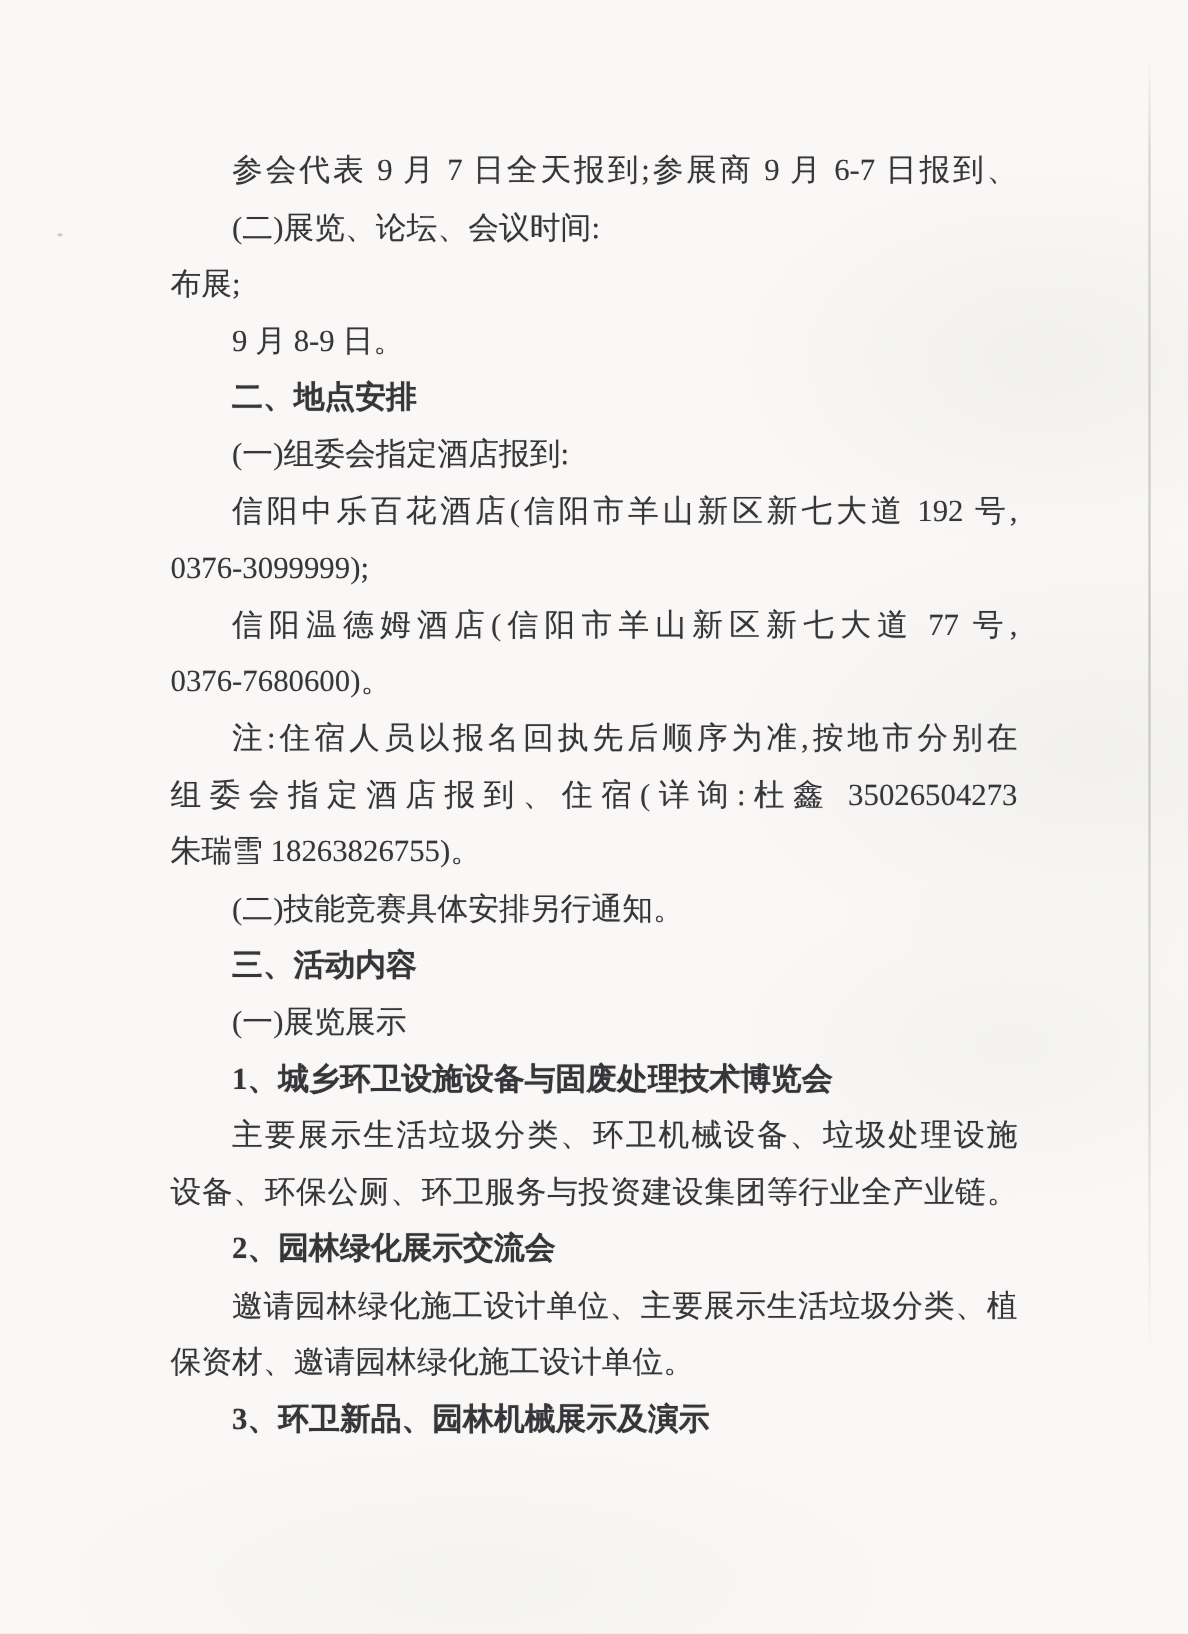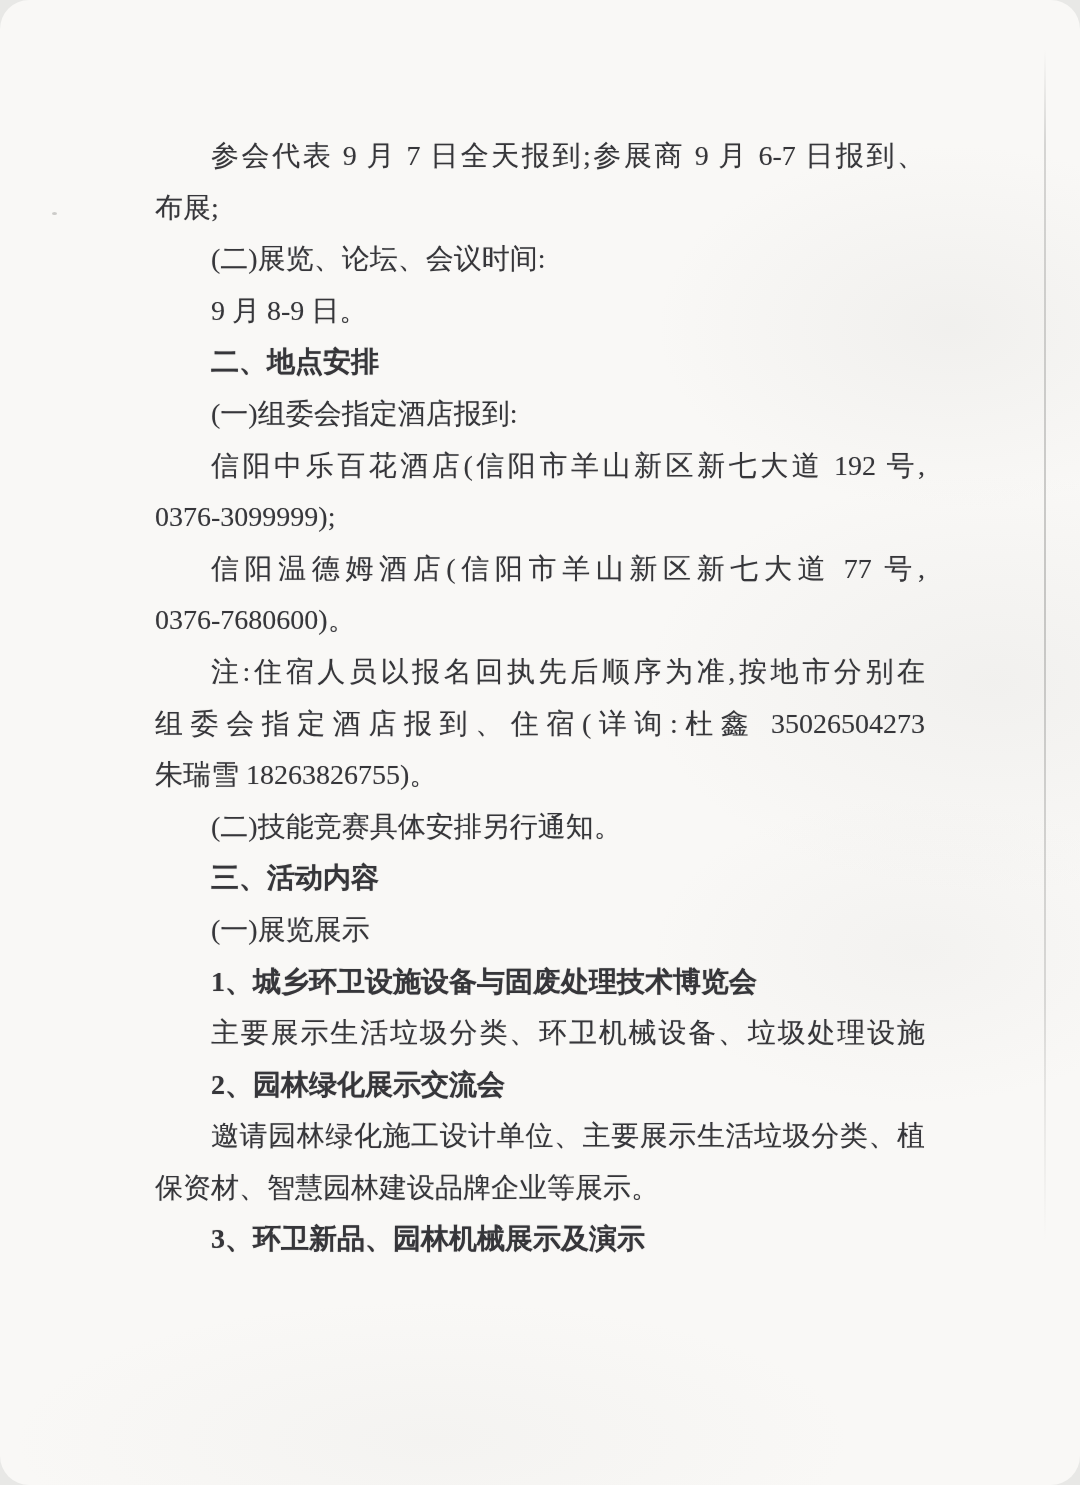--- a/index.html
+++ b/index.html
@@ -13,21 +13,20 @@
     height: 1485px;
     margin: 0 auto;
     background:
       radial-gradient(420px 260px at 88% 22%, rgba(190,190,186,0.14), rgba(190,190,186,0) 70%),
       radial-gradient(500px 300px at 92% 46%, rgba(185,185,182,0.12), rgba(185,185,182,0) 70%),
       radial-gradient(380px 220px at 85% 64%, rgba(190,190,188,0.10), rgba(190,190,188,0) 70%),
       radial-gradient(600px 200px at 40% 97%, rgba(200,200,196,0.10), rgba(200,200,196,0) 70%),
       #f9f8f6;
     overflow: hidden;
     font-family: "Liberation Serif", "DejaVu Serif", serif;
-    border-radius: 29px;
   }
   .content {
     position: absolute;
     top: 130px;
     left: 155px;
     width: 770px;
   }
   .line {
     font-size: 28px;
     line-height: 51.6px;
@@ -66,37 +65,38 @@
     pointer-events: none;
   }
   .scan-speck-1 { left: 52px; top: 212px; width: 5px; height: 3px; }
 </style>
 </head>
 <body>
 
 <div class="page">
   <div class="content">
     <div class="line j ind">参会代表 9 月 7 日全天报到;参展商 9 月 6-7 日报到、</div>
+    <div class="line ind">(二)展览、论坛、会议时间:</div>
     <div class="line">布展;</div>
-    <div class="line ind">(二)展览、论坛、会议时间:</div>
     <div class="line ind">9 月 8-9 日。</div>
     <div class="line ind b">二、地点安排</div>
     <div class="line ind">(一)组委会指定酒店报到:</div>
     <div class="line j ind">信阳中乐百花酒店(信阳市羊山新区新七大道 192 号,</div>
     <div class="line">0376-3099999);</div>
     <div class="line j ind">信阳温德姆酒店(信阳市羊山新区新七大道 77 号,</div>
     <div class="line">0376-7680600)。</div>
     <div class="line j ind">注:住宿人员以报名回执先后顺序为准,按地市分别在</div>
     <div class="line j">组委会指定酒店报到、住宿(详询:杜鑫 35026504273</div>
     <div class="line">朱瑞雪 18263826755)。</div>
     <div class="line ind">(二)技能竞赛具体安排另行通知。</div>
     <div class="line ind b">三、活动内容</div>
     <div class="line ind">(一)展览展示</div>
     <div class="line ind b">1、城乡环卫设施设备与固废处理技术博览会</div>
     <div class="line j ind">主要展示生活垃圾分类、环卫机械设备、垃圾处理设施</div>
+    <div class="line j">设备、环保公厕、环卫服务与投资建设集团等行业全产业链。</div>
     <div class="line ind b">2、园林绿化展示交流会</div>
     <div class="line j ind">邀请园林绿化施工设计单位、主要展示生活垃圾分类、植</div>
-    <div class="line">保资材、智慧园林建设品牌企业等展示。</div>
+    <div class="line">保资材、邀请园林绿化施工设计单位。</div>
     <div class="line ind b">3、环卫新品、园林机械展示及演示</div>
   </div>
   <div class="scan-edge-line"></div>
   <div class="scan-speck-1"></div>
 </div>
 
 </body></html>

